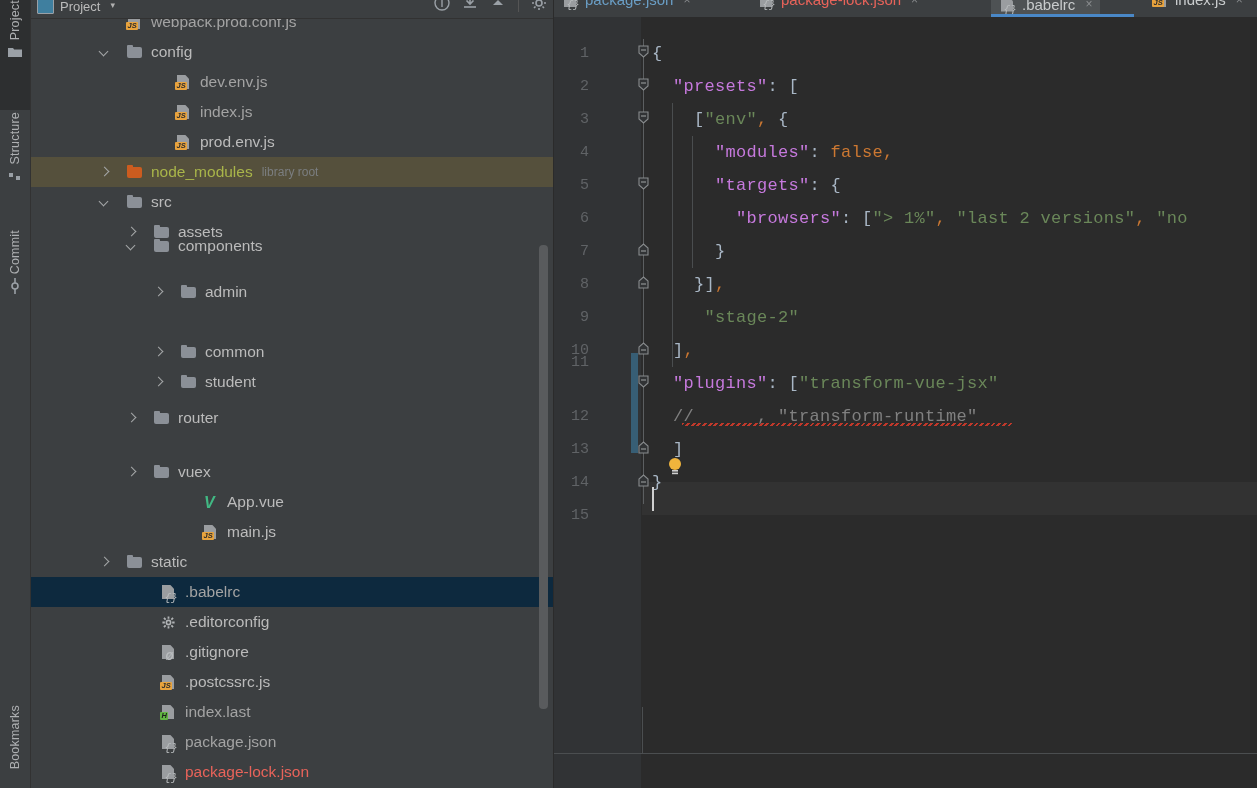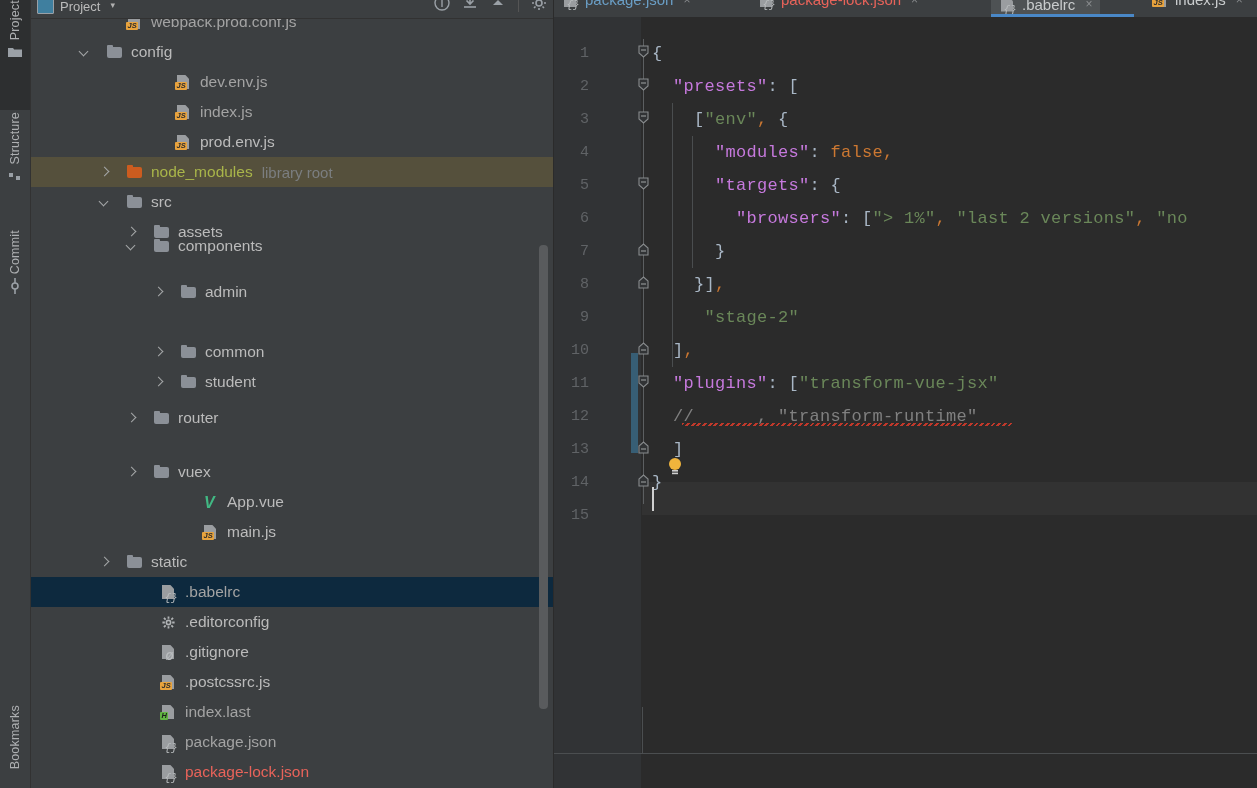--- a/index.html
+++ b/index.html
@@ -119,21 +119,21 @@
     left: 2px; top: 1px;
     width: 6px; height: 6px;
     border-right: 1.7px solid #a5a7a9;
     border-bottom: 1.7px solid #a5a7a9;
     transform: rotate(-45deg);
   }
   .arrow.down::before { transform: rotate(45deg); left:1px; top:1px;}
   .arrow.none::before { display: none; }
   .ico { flex: 0 0 18px; width:18px; height:16px; margin-right:7px; display:inline-block; position:relative;}
   .lbl { }
-  .sublbl { color: #7b7e80; margin-left: 9px; font-size: 15px; }
+  .sublbl { color: #7b7e80; margin-left: 9px; font-size: 12px; }
 
   
   .fold-sh {
     position:absolute; left:1px; top:3px; width:15px; height:11px;
     background:#8b9097; border-radius:1px 2px 2px 2px;
   }
   .fold-sh::before {
     content:""; position:absolute; left:0; top:-2px; width:6px; height:3px;
     background:#8b9097; border-radius:1px 1px 0 0;
   }
@@ -369,21 +369,21 @@
 
       <div class="row" style="top:-12px;padding-left:84px;">
         <span class="arrow none"></span>
         <span class="ico">
             <i class="file-pg"></i>
             <i class="badge js">JS</i>
           </span>
         <span class="lbl fname blue">webpack.prod.conf.js</span>
       </div>
 
-      <div class="row" style="top:18px;padding-left:75px;">
+      <div class="row" style="top:18px;padding-left:95px;">
         <span class="arrow down" style="margin-left:-27px;margin-right:16px;"></span>
         <span class="ico fold-gr">
             <i class="fold-sh"></i>
           </span>
         <span class="lbl fname grey">config</span>
       </div>
 
       <div class="row" style="top:48px;padding-left:144px;">
         <span class="ico">
             <i class="file-pg"></i>
@@ -619,21 +619,21 @@
       <div class="lnum" style="top:20px;">1</div>
       <div class="lnum" style="top:53px;">2</div>
       <div class="lnum" style="top:86px;">3</div>
       <div class="lnum" style="top:119px;">4</div>
       <div class="lnum" style="top:152px;">5</div>
       <div class="lnum" style="top:185px;">6</div>
       <div class="lnum" style="top:218px;">7</div>
       <div class="lnum" style="top:251px;">8</div>
       <div class="lnum" style="top:284px;">9</div>
       <div class="lnum" style="top:317px;">10</div>
-      <div class="lnum" style="top:350px;">11</div>
+      <div class="lnum" style="top:329px;">11</div>
       <div class="lnum" style="top:383px;">12</div>
       <div class="lnum" style="top:416px;">13</div>
       <div class="lnum" style="top:449px;">14</div>
       <div class="lnum" style="top:482px;">15</div>
 
       <div class="foldline" style="top:22px;height:465px;"></div>
 
       <div class="foldmark" style="top:27px;">
           <svg width="15" height="15" viewBox="0 0 15 15">
             <path d="M3 2h9v7l-4.5 4L3 9z" fill="#313335" stroke="#888b8d" stroke-width="1.1"></path>

